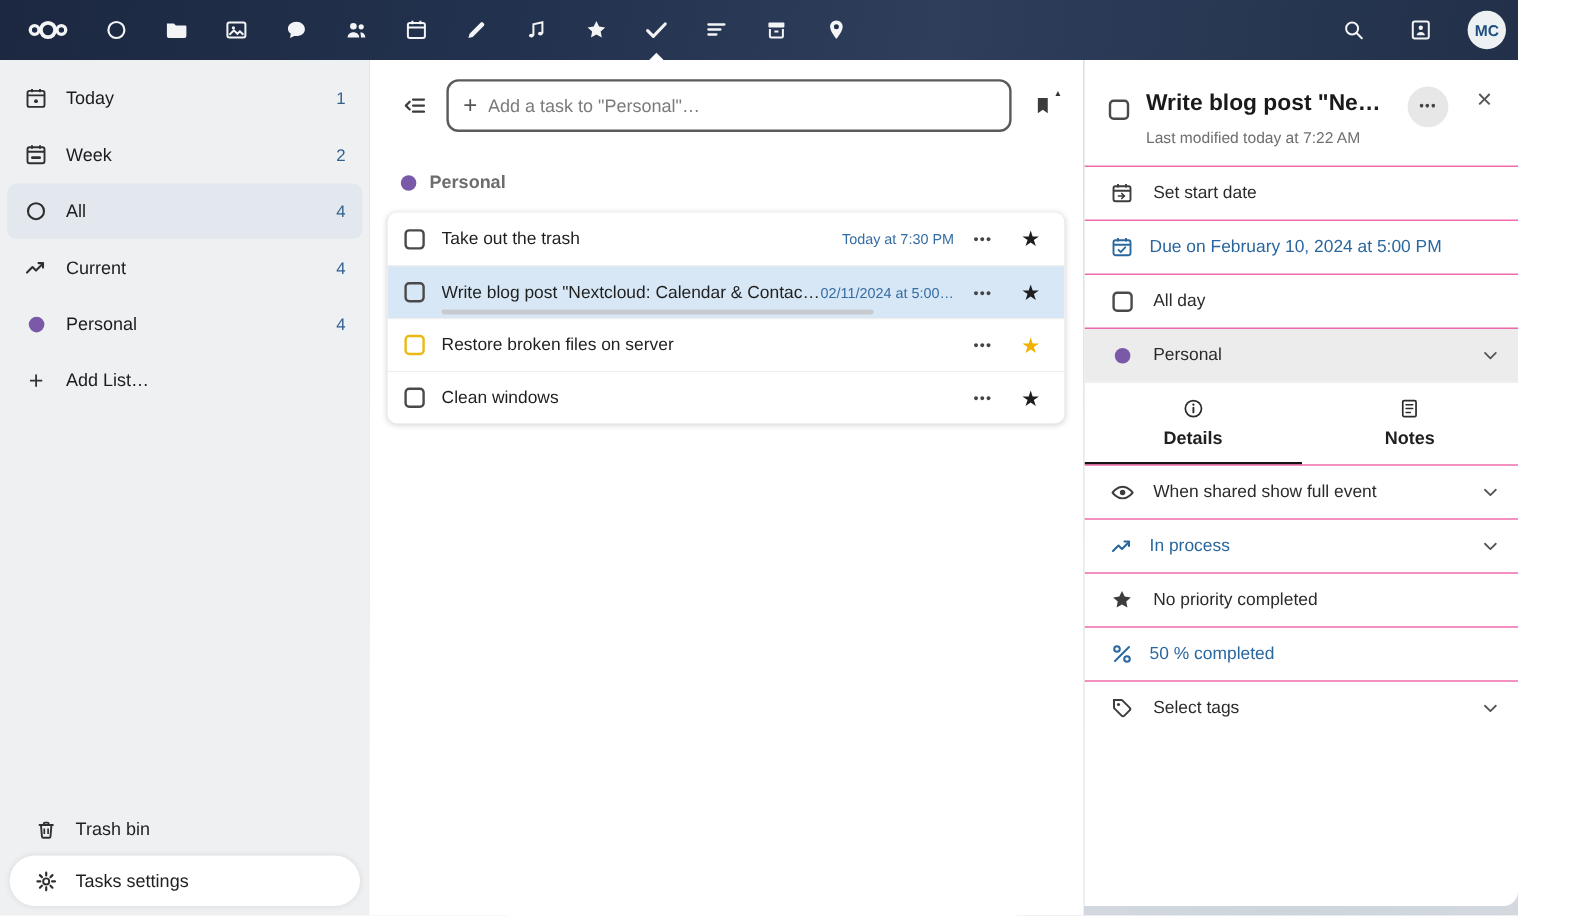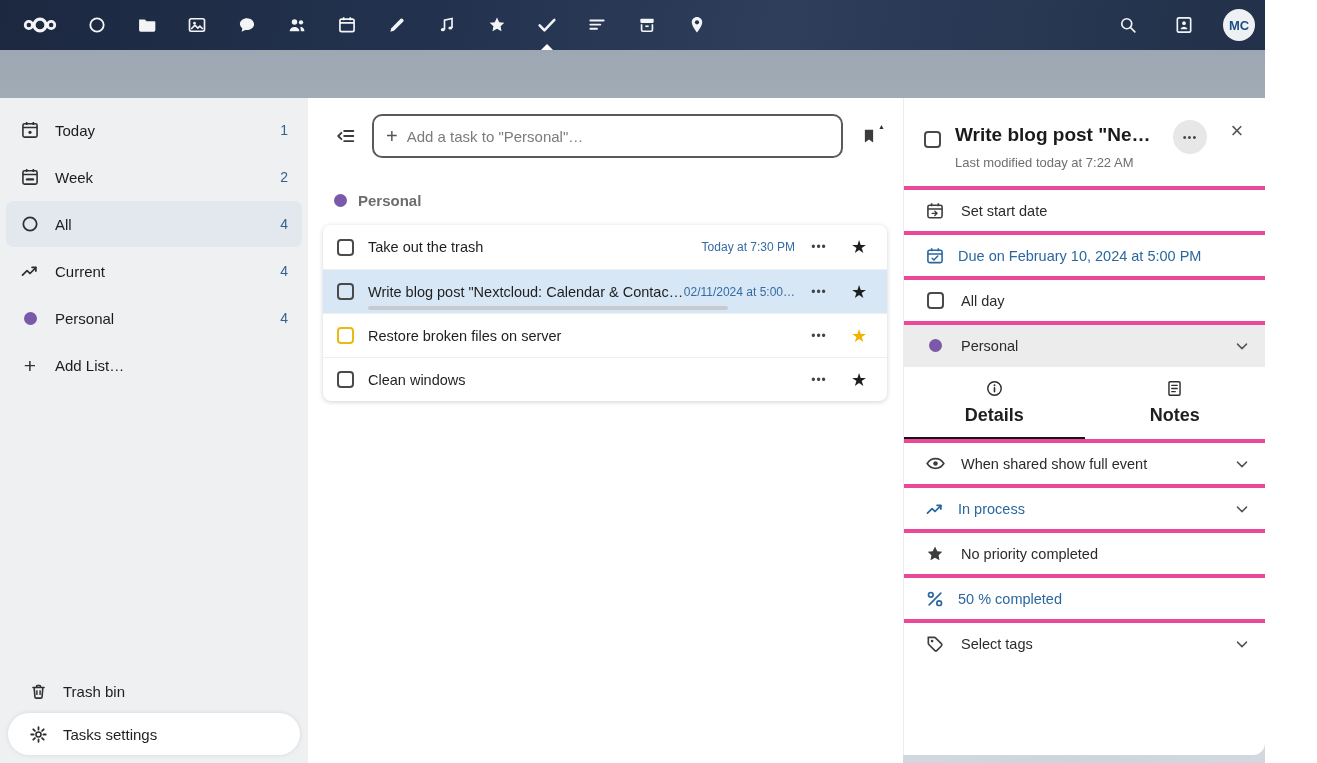--- a/index.html
+++ b/index.html
@@ -32,21 +32,21 @@
     border-bottom:6px solid #fff;
   }
   .right-actions { display:flex; align-items:center; gap:6px; margin-right:10px; }
   .avatar {
     width:32px; height:32px; border-radius:50%; background:#eef1f4; color:#1d4e7e;
     display:flex; align-items:center; justify-content:center; font-size:13px; font-weight:700;
     margin-left:8px; cursor:pointer;
   }
 
   
-  .app { position:absolute; top:50px; left:0; right:0; bottom:0; display:flex;margin-top:48px; }
+  .app { position:absolute; top:50px; left:0; right:0; bottom:0; display:flex; }
 
   
   .sidebar { width:308px; background:#eef0f2; display:flex; flex-direction:column; }
   .nav-list { list-style:none; padding-top:8px; flex:1; }
   .nav-item {
     height:46px; margin:1px 6px; border-radius:8px; display:flex; align-items:center;
     gap:15px; padding:0 14px; font-size:15px; color:#1c1c1c; cursor:pointer;
   }
   .nav-item.selected { background:#e2e8ee; }
   .nav-icon { width:20px; display:flex; justify-content:center; color:#2f2f2f; }
@@ -126,32 +126,32 @@
   .detail-title { font-size:19px; font-weight:700; color:#1a1a1a; white-space:nowrap; overflow:hidden; }
   .modified { font-size:13px; color:#6f6f6f; margin-top:9px; }
   .circle-btn {
     width:34px; height:34px; border-radius:50%; background:#e7e7e7; border:none;
     color:#444; font-size:11px; letter-spacing:1px; cursor:pointer; flex:none; margin-top:-4px;
   }
   .close-btn { background:none; border:none; font-size:22px; color:#555; width:32px; cursor:pointer; margin-top:-6px; }
 
   .prow {
     min-height:45px; display:flex; align-items:center; gap:15px; padding:0 14px 0 20px;
-    border-top:4px solid #ec4899; font-size:14.5px; font-weight:500; color:#2b2b2b; cursor:pointer;
+    border-top:1px solid #ec4899; font-size:14.5px; font-weight:500; color:#2b2b2b; cursor:pointer;
   }
   .prow .picon { width:22px; display:flex; justify-content:center; color:#3d3d3d; flex:none; }
   .prow.blue, .prow.blue .picon { color:#2a679e;gap:12px; }
   .plabel { flex:1; }
   .chev { color:#555; flex:none; }
   .prow.grayrow { background:#ececec; }
 
   .tabs { display:flex; border-top:1px solid #ececec; }
   .tab {
     flex:1; display:flex; flex-direction:column; align-items:center; gap:7px;
-    padding:12px 0 11px; font-size:18px; font-weight:600; color:#1f1f1f;
+    padding:12px 0 11px; font-size:15px; font-weight:600; color:#1f1f1f;
     border-bottom:2px solid transparent; cursor:pointer;
   }
   .tab.active { border-bottom-color:#141414; }
   .tab .ticon { color:#2c2c2c; }
 </style>
 </head>
 <body>
 
 <div class="screen">
 

